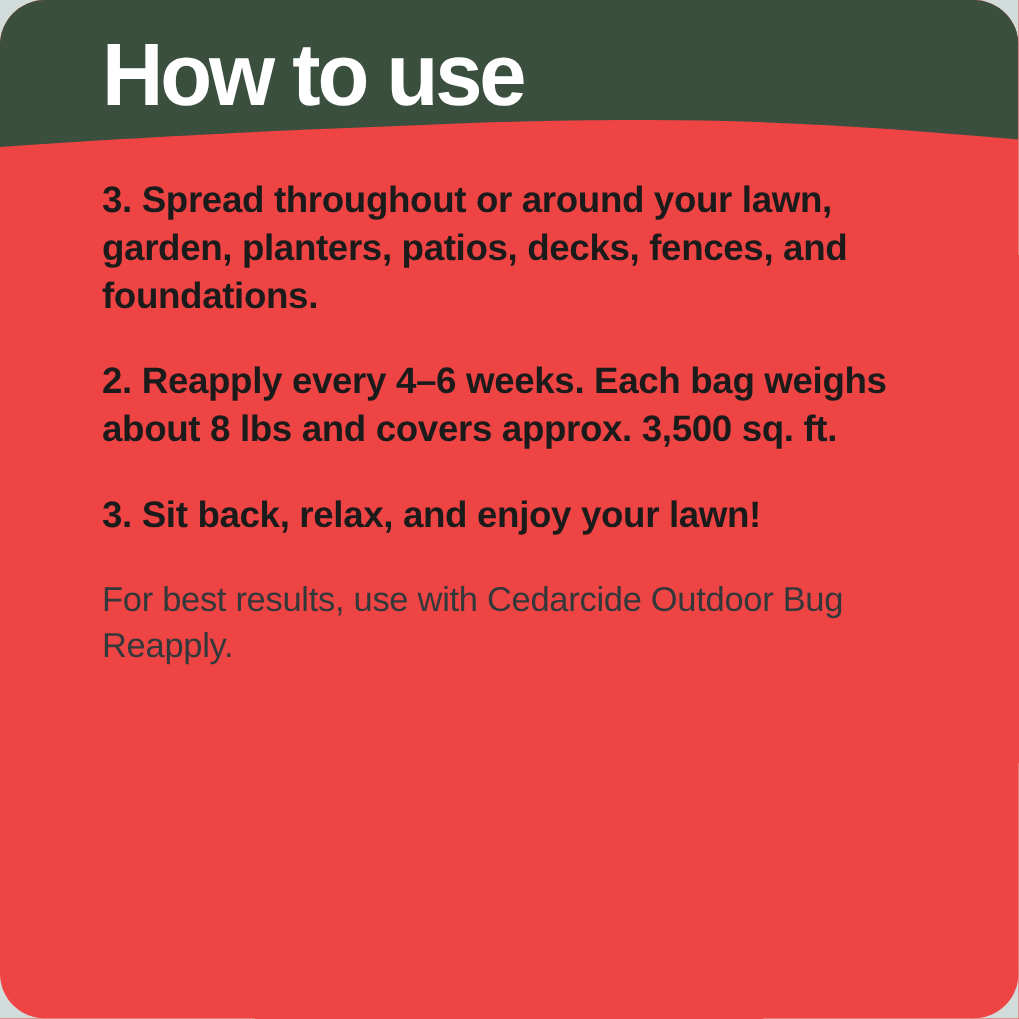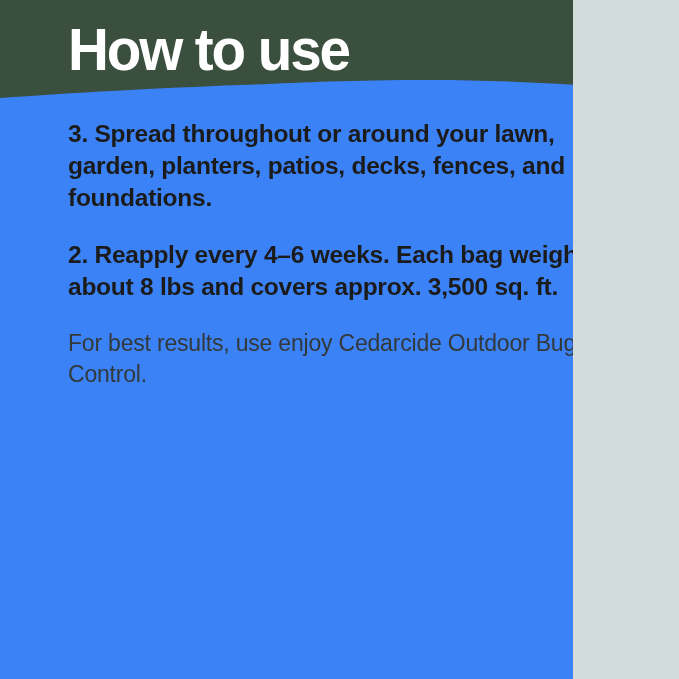--- a/index.html
+++ b/index.html
@@ -8,24 +8,25 @@
   }
   body {
     width: 679px;
     height: 679px;
     background: #d2dcda;
     font-family: "Liberation Sans", sans-serif;
     overflow: hidden;
   }
   .card {
     position: relative;
-    width: 573px;
+    width: 679px;
     height: 679px;
-    background: #3b82f6;
+    background: #ef4444;
     overflow: hidden;
+    border-radius: 30px;
   }
 
   
   .header {
     position: absolute;
     top: 0;
     left: 0;
     width: 679px;
     height: 110px;
     overflow: hidden;
@@ -94,16 +95,17 @@
                C600,86 520,80 430,80
                C340,80 300,83 240,85
                C160,88 70,93 0,98 Z" fill="#3b4f3e"></path>
     </svg>
     <h1 class="header-title">How to use</h1>
   </div>
 
   <div class="content">
     <p class="step step-1">3. Spread throughout or around your lawn, garden, planters, patios, decks, fences, and foundations.</p>
     <p class="step step-2">2. Reapply every 4–6 weeks. Each bag weighs about 8 lbs and covers approx. 3,500 sq. ft.</p>
-    <p class="note">For best results, use enjoy Cedarcide Outdoor Bug Control.</p>
+    <p class="step step-3">3. Sit back, relax, and enjoy your lawn!</p>
+    <p class="note">For best results, use with Cedarcide Outdoor Bug Reapply.</p>
   </div>
 
 </div>
 
 </body></html>

